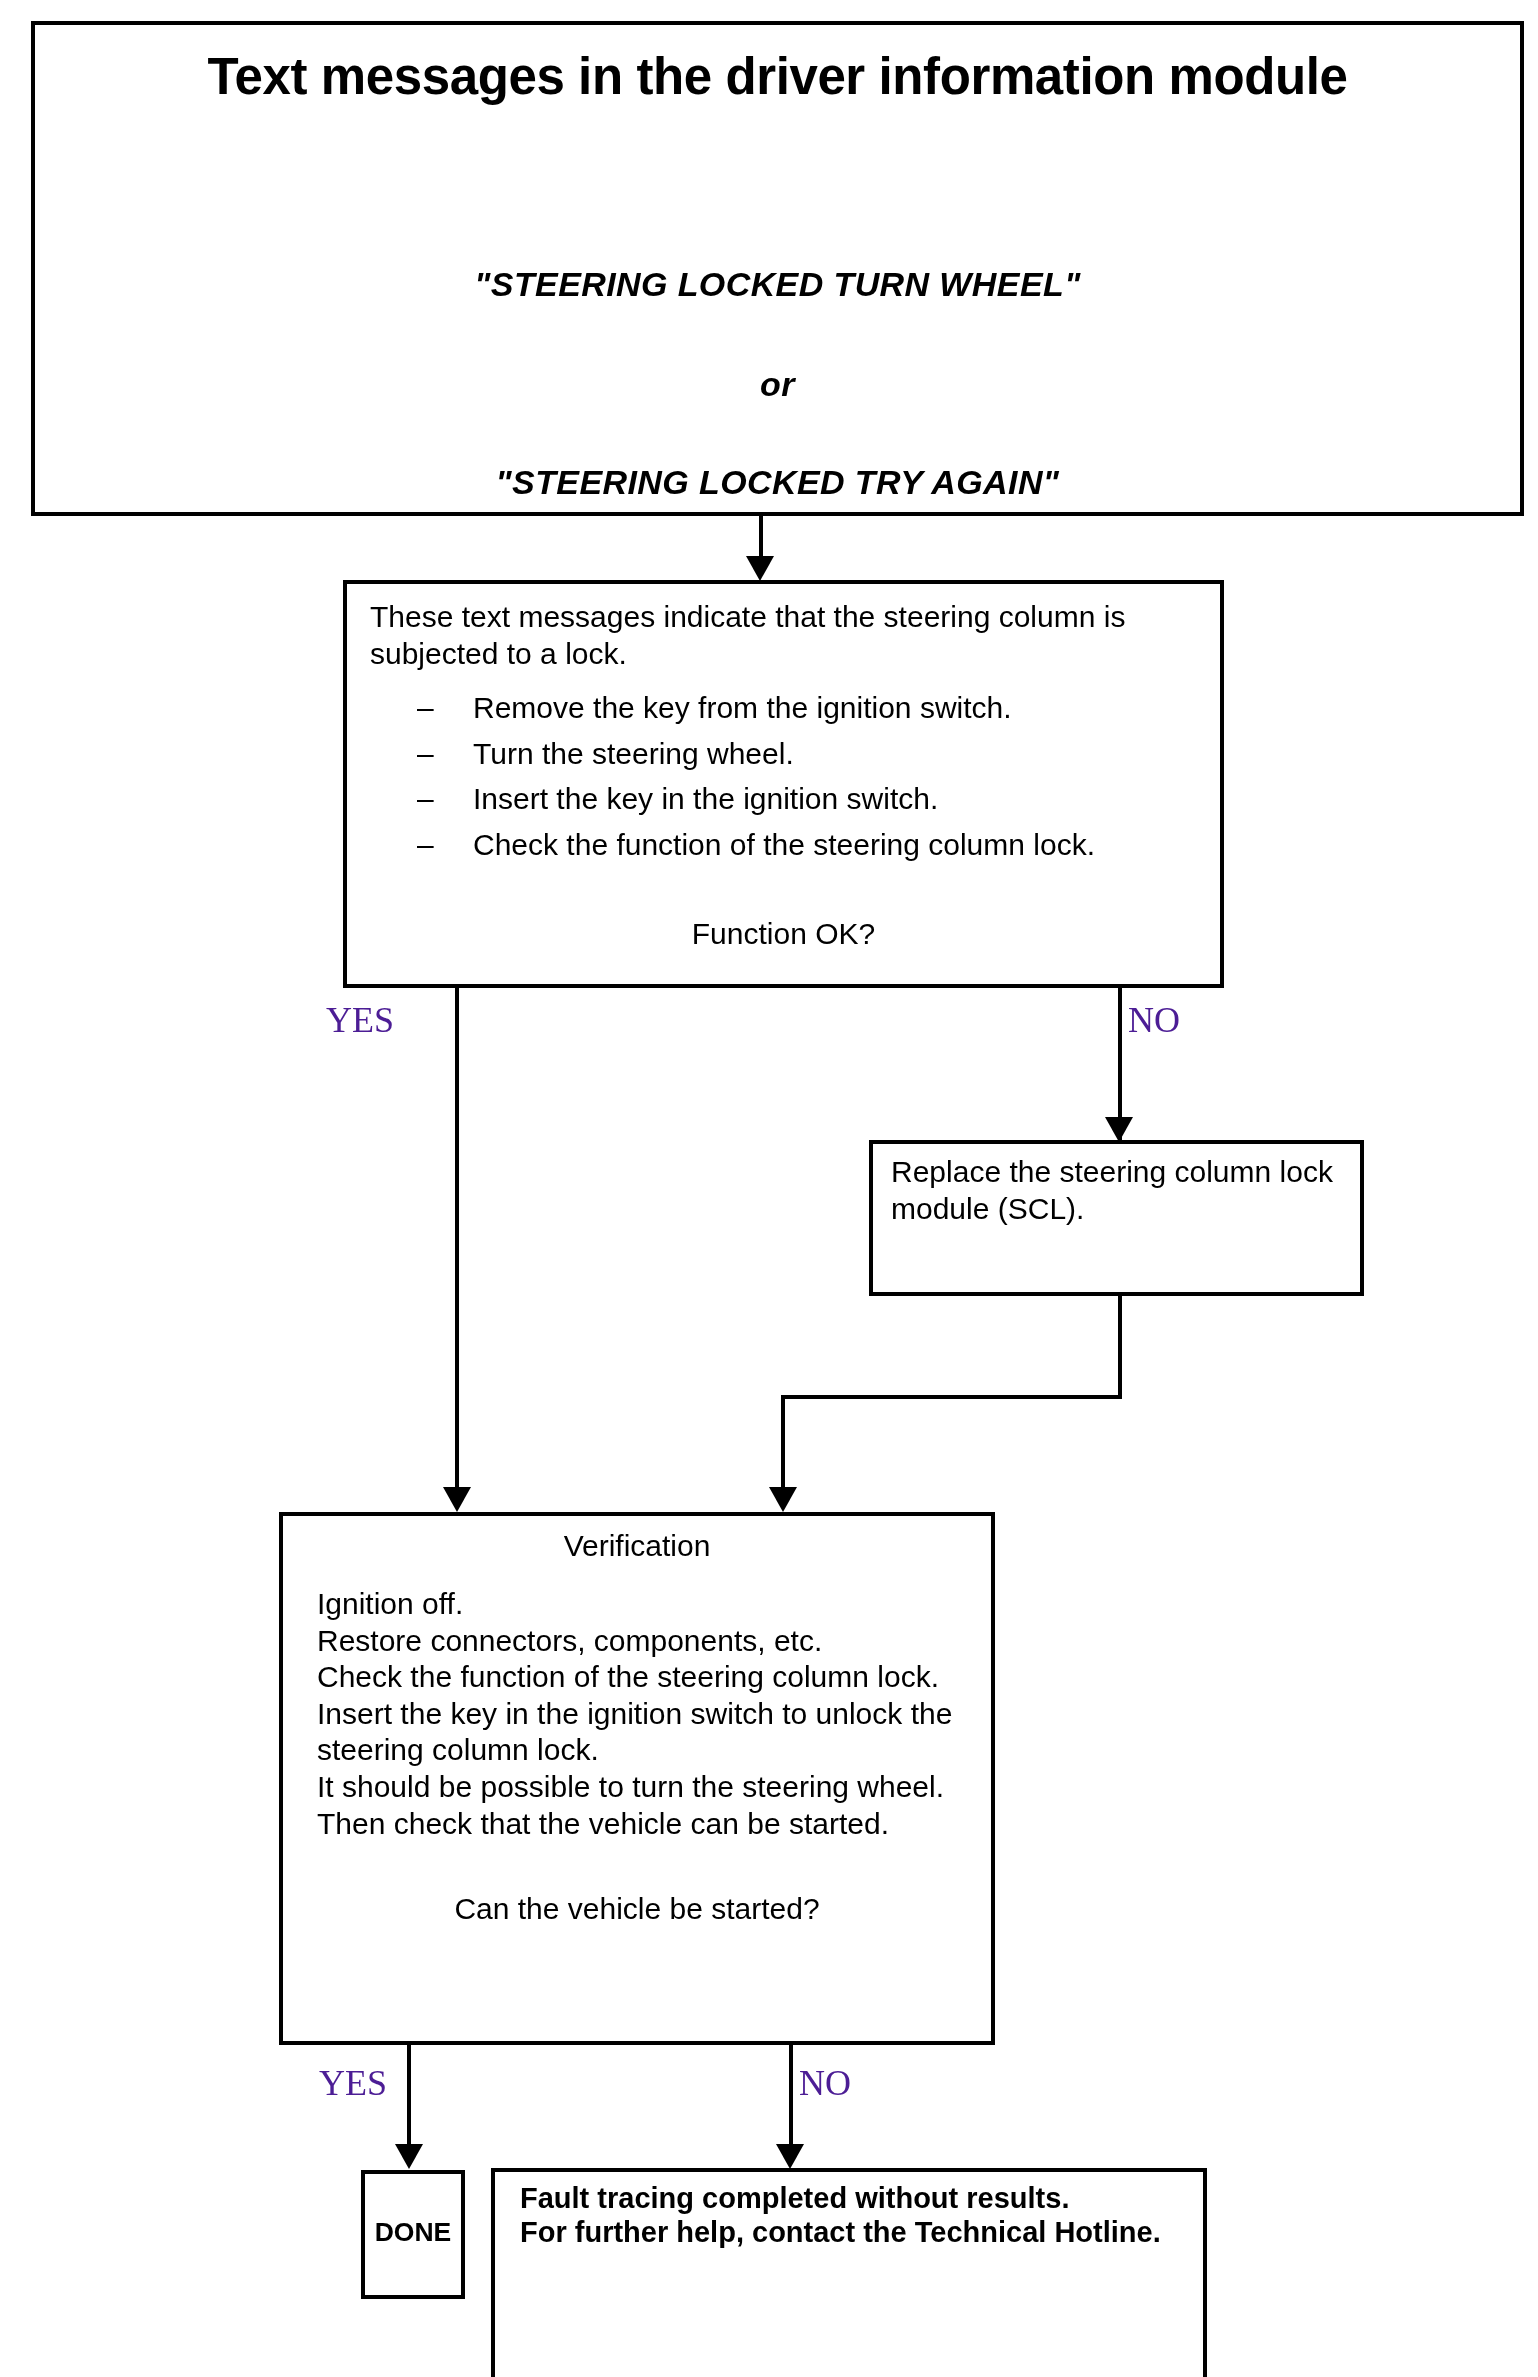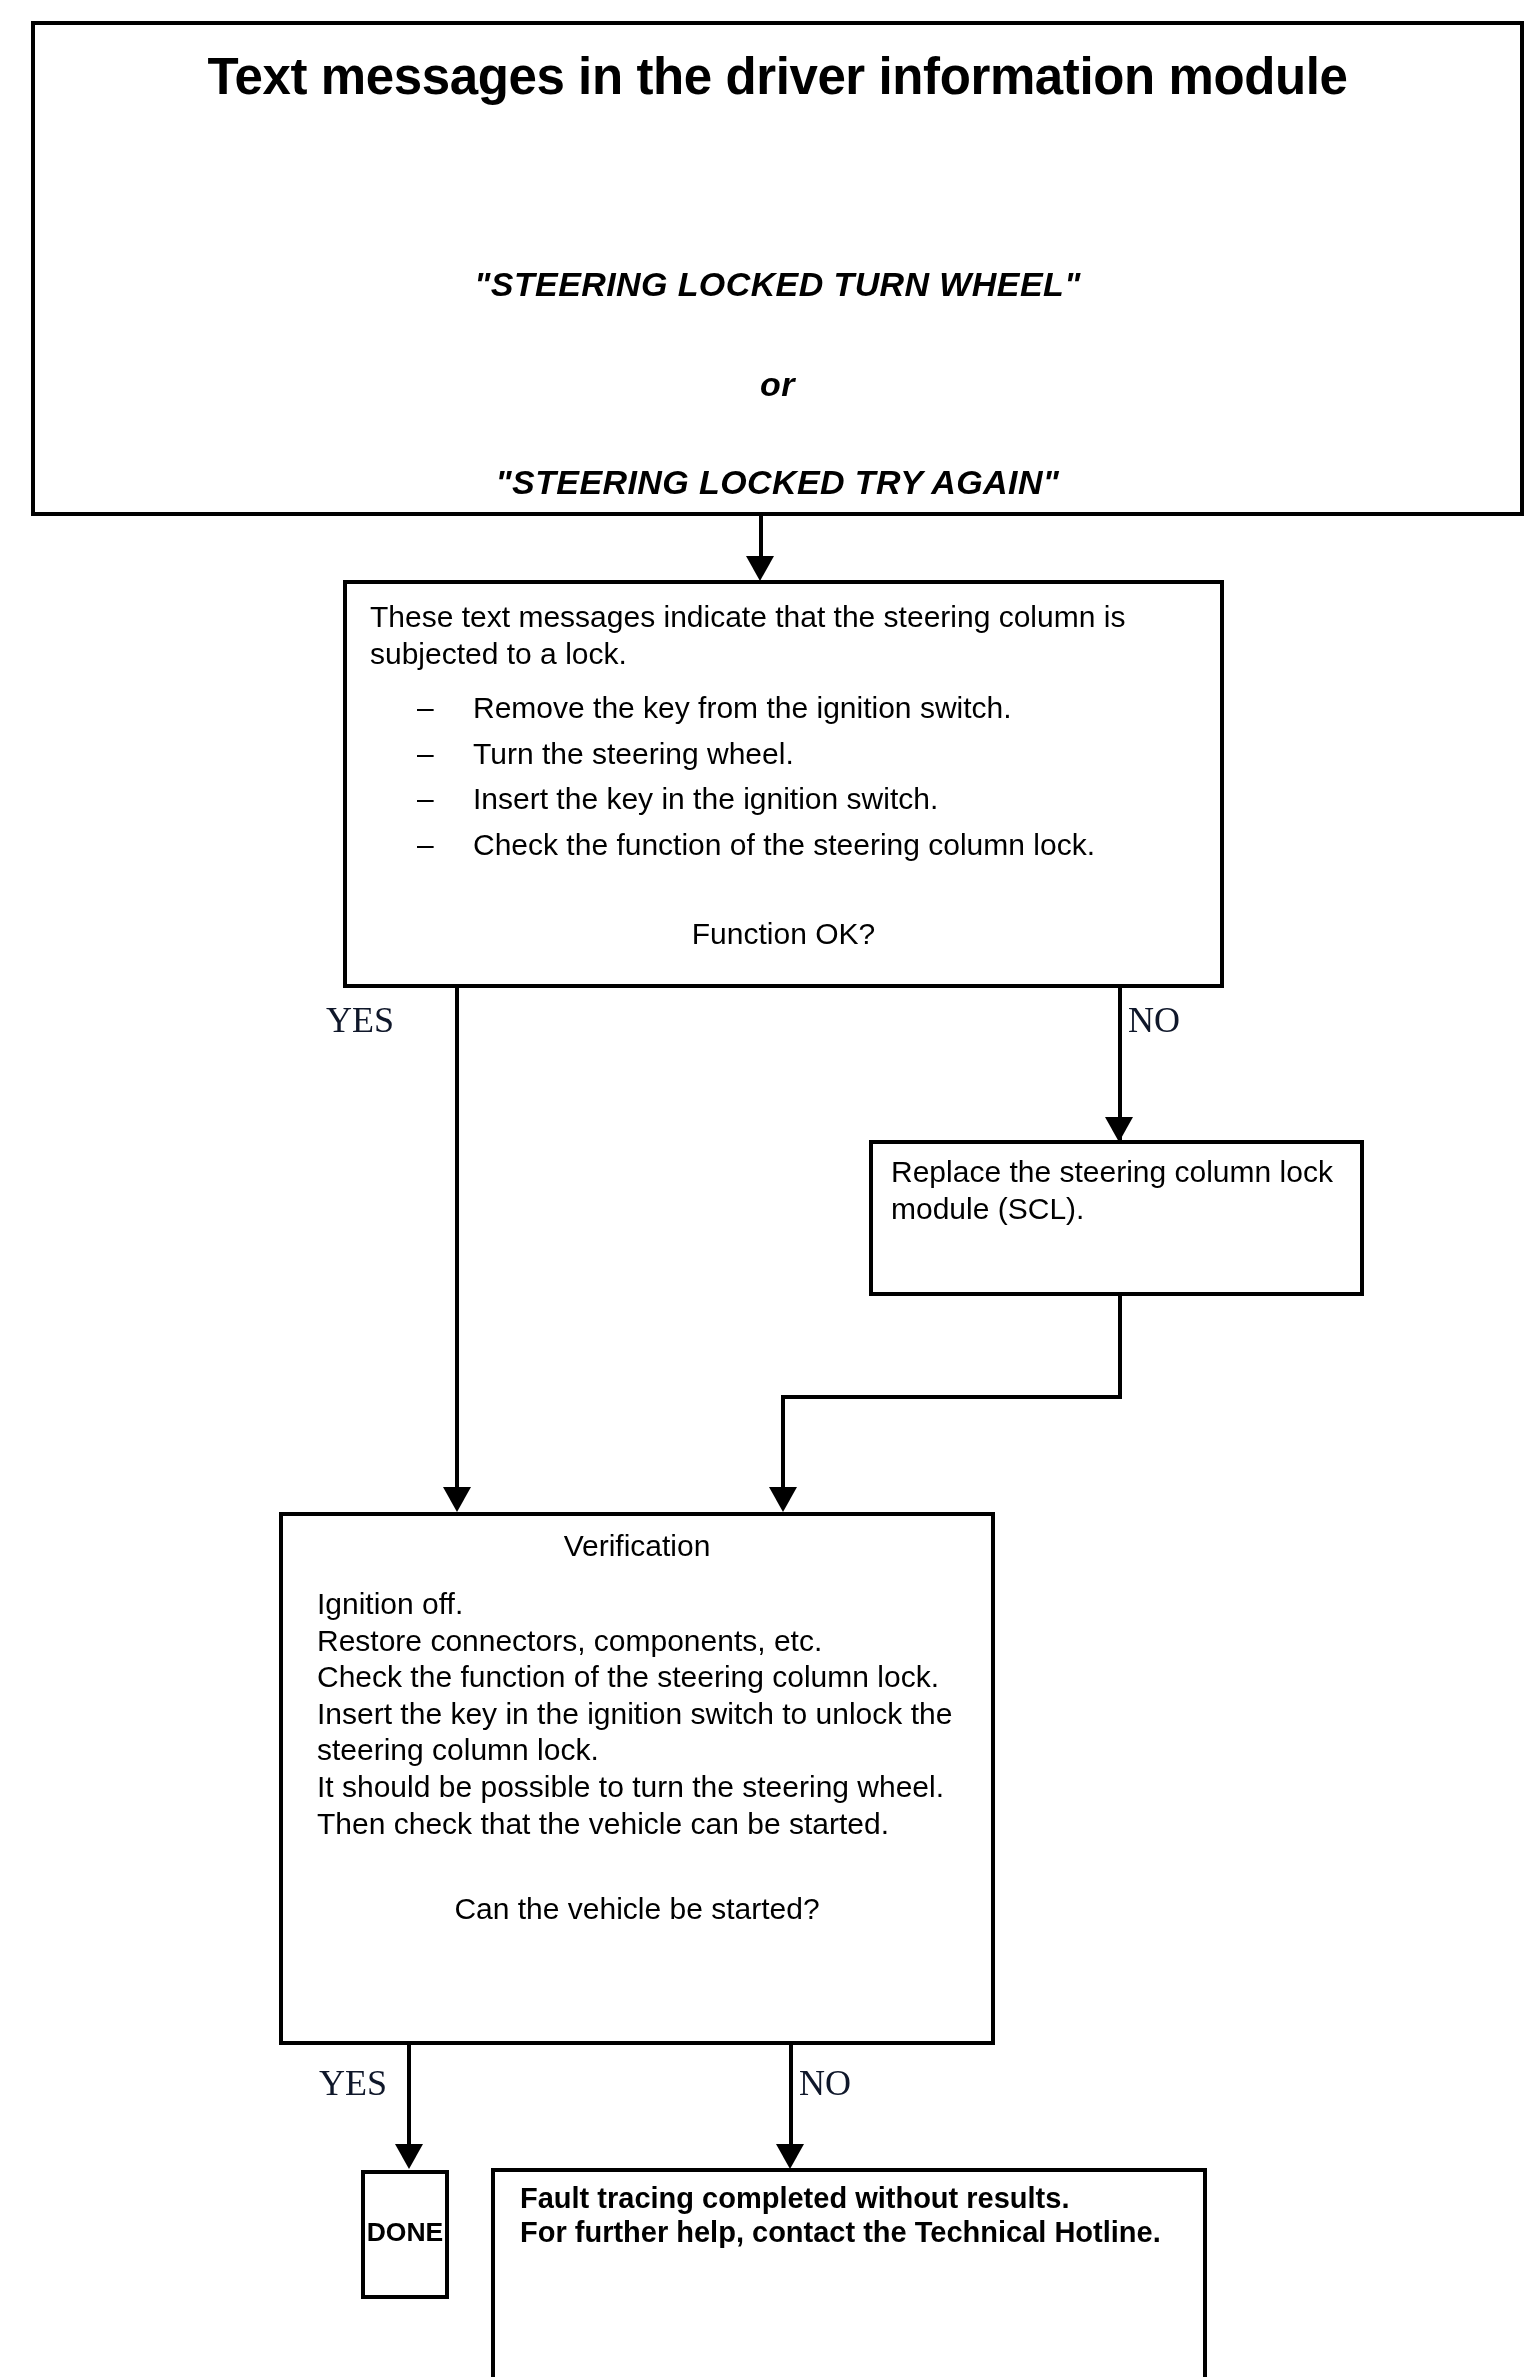--- a/index.html
+++ b/index.html
@@ -169,21 +169,21 @@
     right: 0;
     top: 376px;
     text-align: center;
     font-size: 30px;
   }
 
   
   #done-box {
     left: 361px;
     top: 2170px;
-    width: 88px;
+    width: 104px;
     height: 129px;
   }
   #done-label {
     position: absolute;
     left: 0;
     right: 0;
     top: 43px;
     text-align: center;
     font-size: 26.5px;
     font-weight: bold;
@@ -204,21 +204,21 @@
     font-size: 29px;
     font-weight: bold;
     line-height: 1.17;
   }
 
   
   .branch-label {
     position: absolute;
     font-family: "Liberation Serif", serif;
     font-size: 36px;
-    color: #0f172a;
+    color: #4c1d95;
     white-space: nowrap;
   }
   #yes-1 { left: 326px; top: 999px; }
   #no-1  { left: 1128px; top: 999px; }
   #yes-2 { left: 319px; top: 2062px; }
   #no-2  { left: 799px; top: 2062px; }
 </style>
 </head>
 <body>
 

